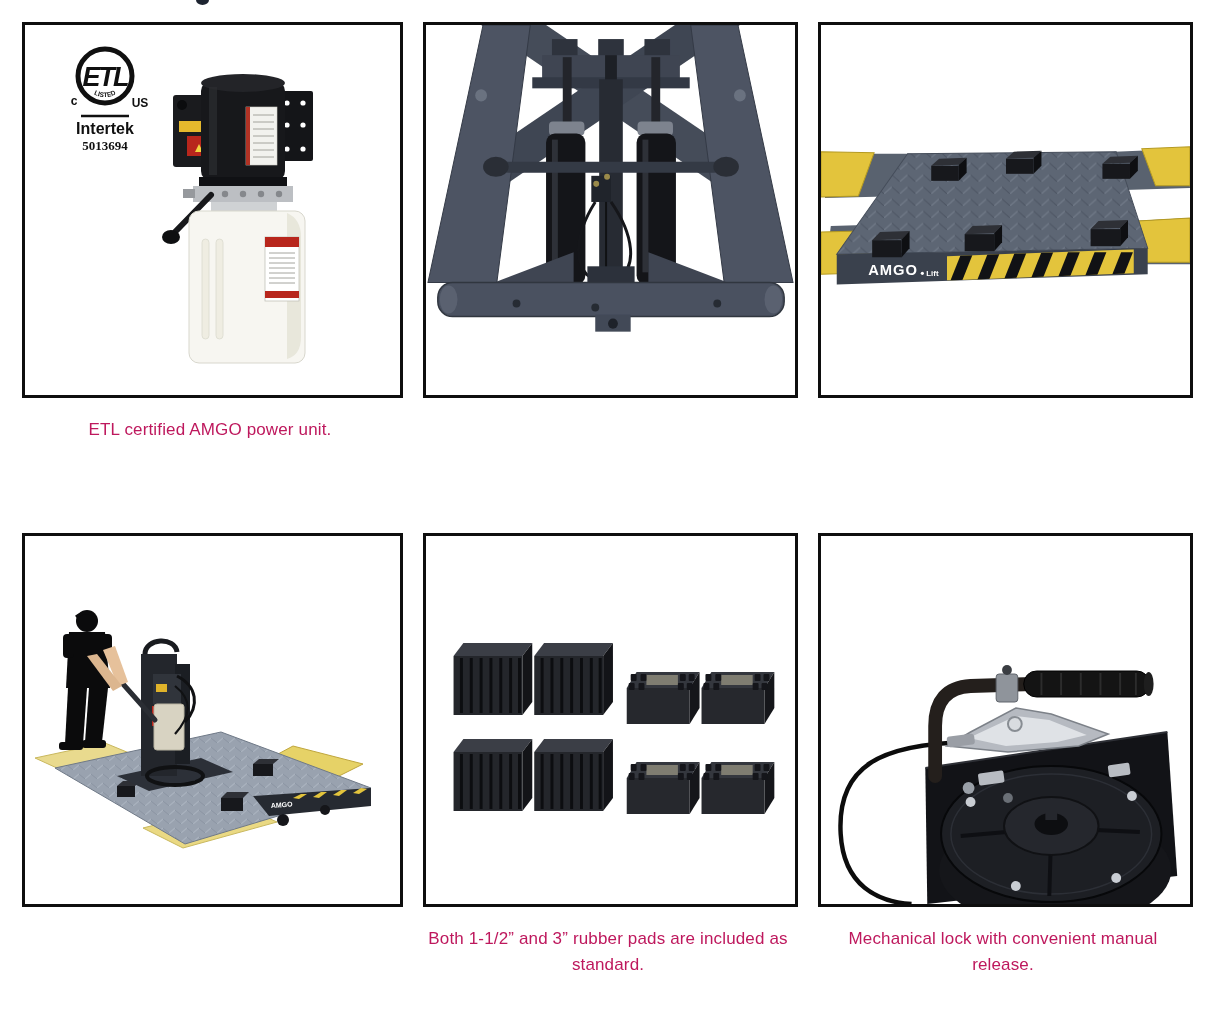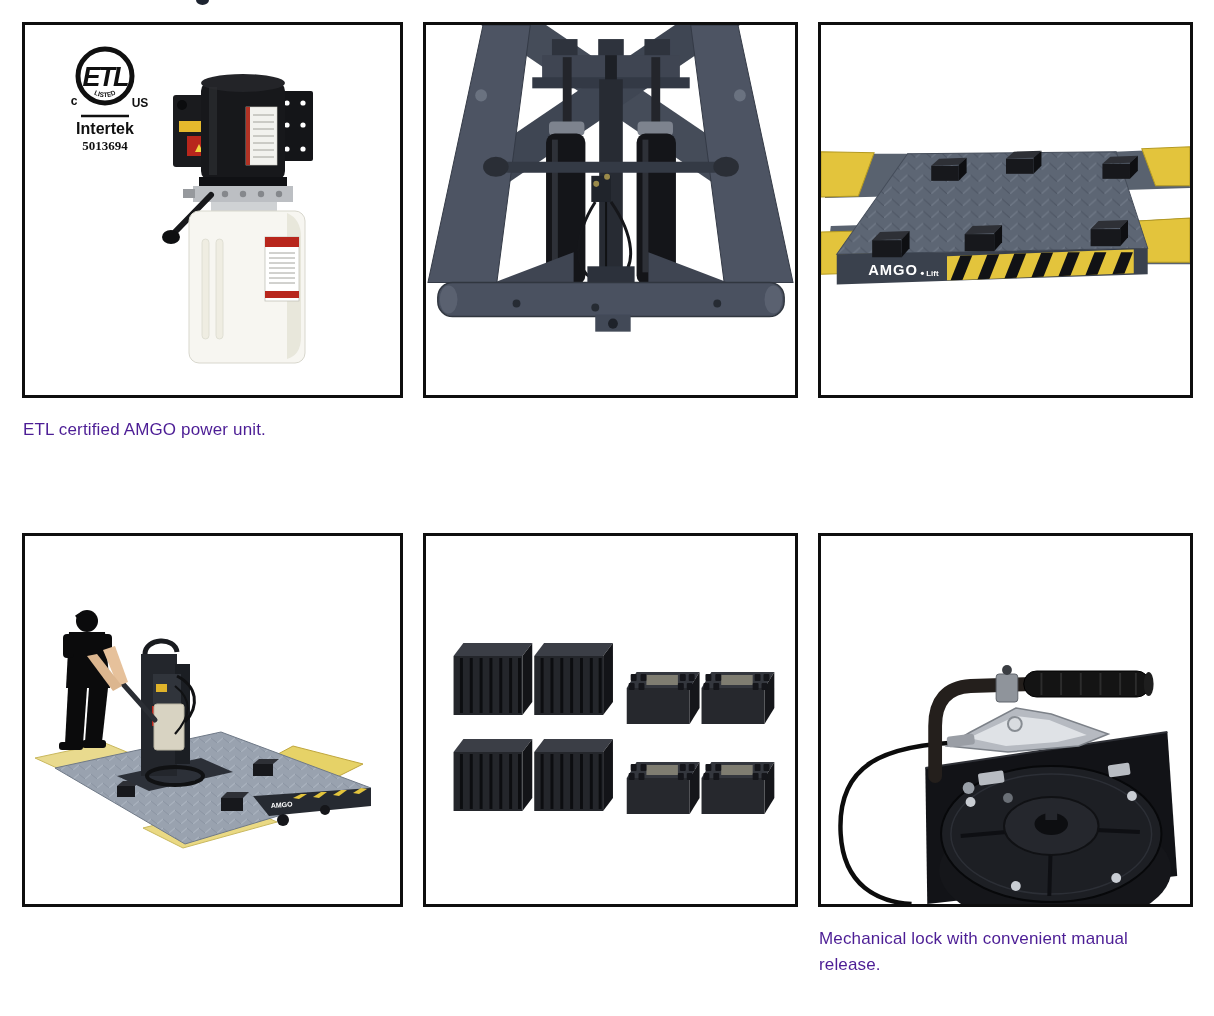--- a/index.html
+++ b/index.html
@@ -27,21 +27,22 @@
     box-sizing:content-box;
     overflow:hidden;
   }
   .row2 .frame{height:368px;}
   .frame svg{display:block;width:100%;height:100%;}
   figcaption{
     margin:19px 6px 0 1px;
     font-size:17px;
     line-height:25.5px;
     letter-spacing:.15px;
-    color:#4c1d95;
+    color:#be185d;
+    text-align:center;
   }
   svg text{font-family:"Liberation Sans","DejaVu Sans",sans-serif;}
   .serif{font-family:"Liberation Serif","DejaVu Serif",serif;}
 </style>
 </head>
 <body>
 
 <div class="top-artifact"></div>
 
 <div class="features">
@@ -482,20 +483,21 @@
                 <rect x="63" y="-14" width="6" height="7" rx="1"></rect>
               <rect x="2" y="-5" width="6" height="7" rx="1"></rect>
                 <rect x="12" y="-5" width="6" height="7" rx="1"></rect>
                 <rect x="52" y="-5" width="6" height="7" rx="1"></rect>
                 <rect x="61" y="-5" width="6" height="7" rx="1"></rect>
             </g>
           </g>
         </g>
       </svg>
     </div>
+    <figcaption>Both 1-1/2” and 3” rubber pads are included as standard.</figcaption>
   </figure>
 
   <figure class="cell row2">
     <div class="frame">
       <svg viewBox="0 0 375 368" preserveAspectRatio="none">
 
         <path d="M150,206 C60,208 16,230 20,298 C23,350 58,366 92,368" stroke="#0c0c0c" stroke-width="4.5" fill="none"></path>
 
         <polygon points="106,232 352,196 362,340 108,368" fill="#121317"></polygon>
         <path d="M106,232 L352,196" stroke="#2e3036" stroke-width="2"></path>

